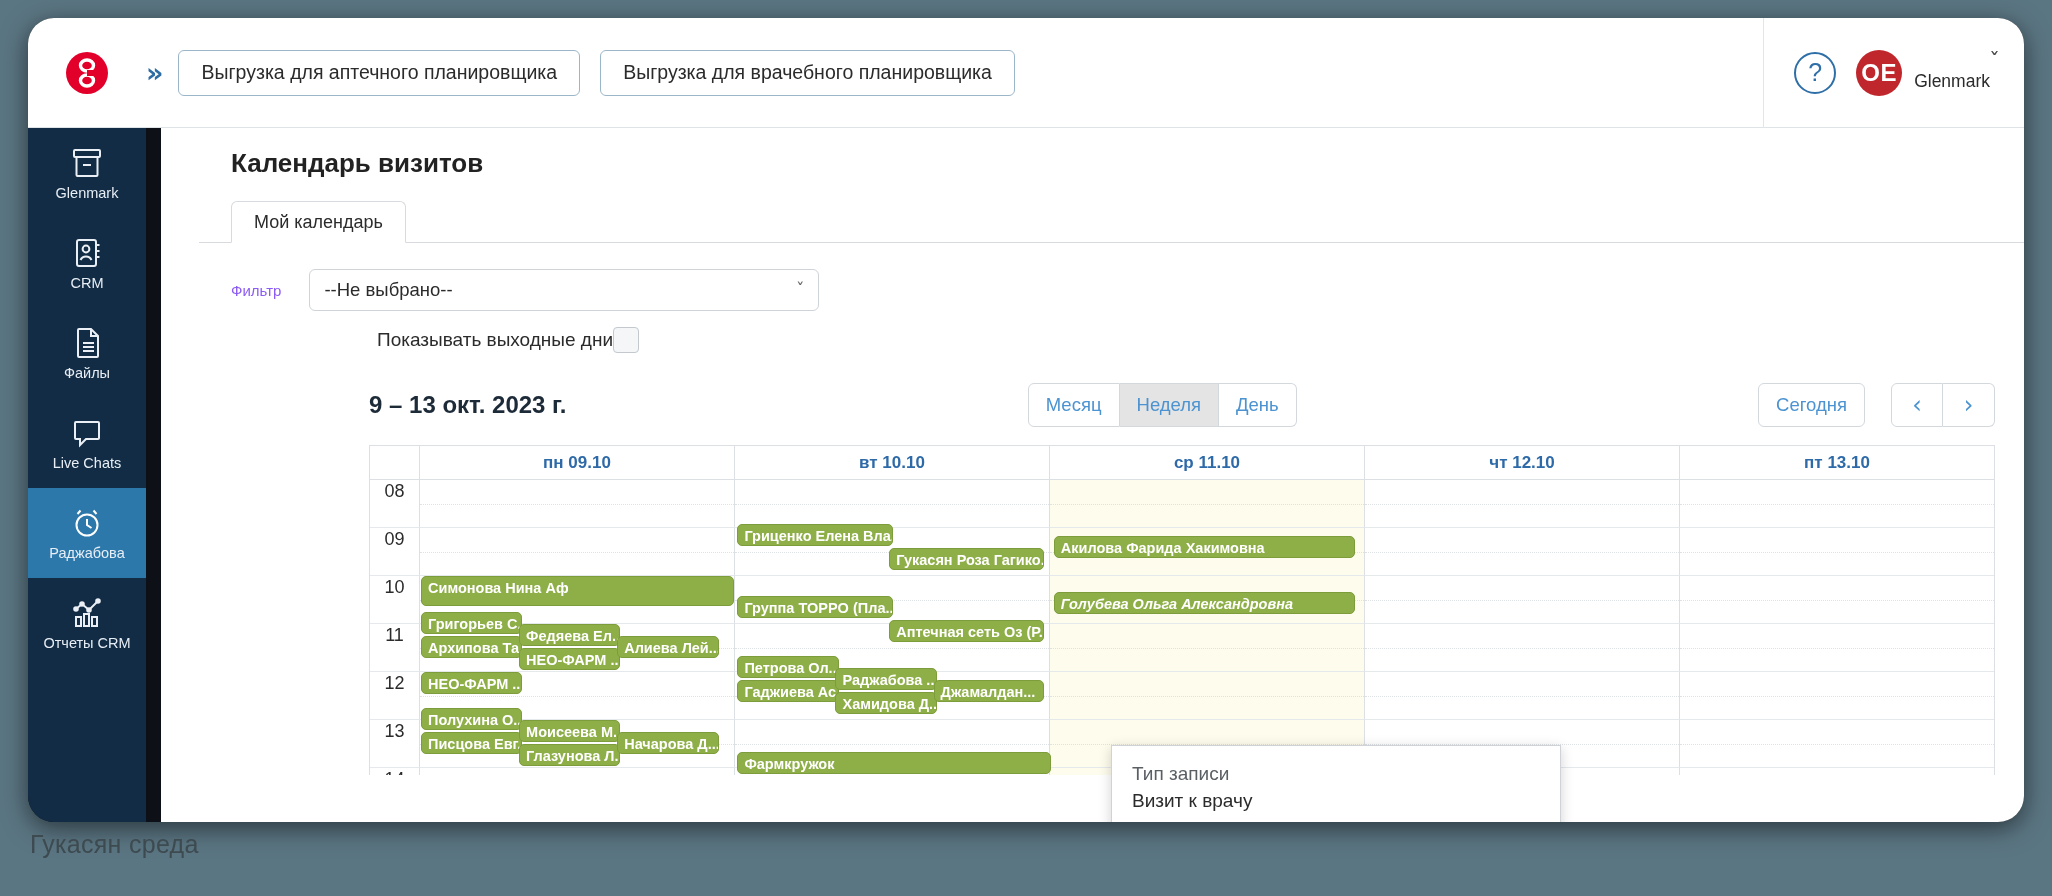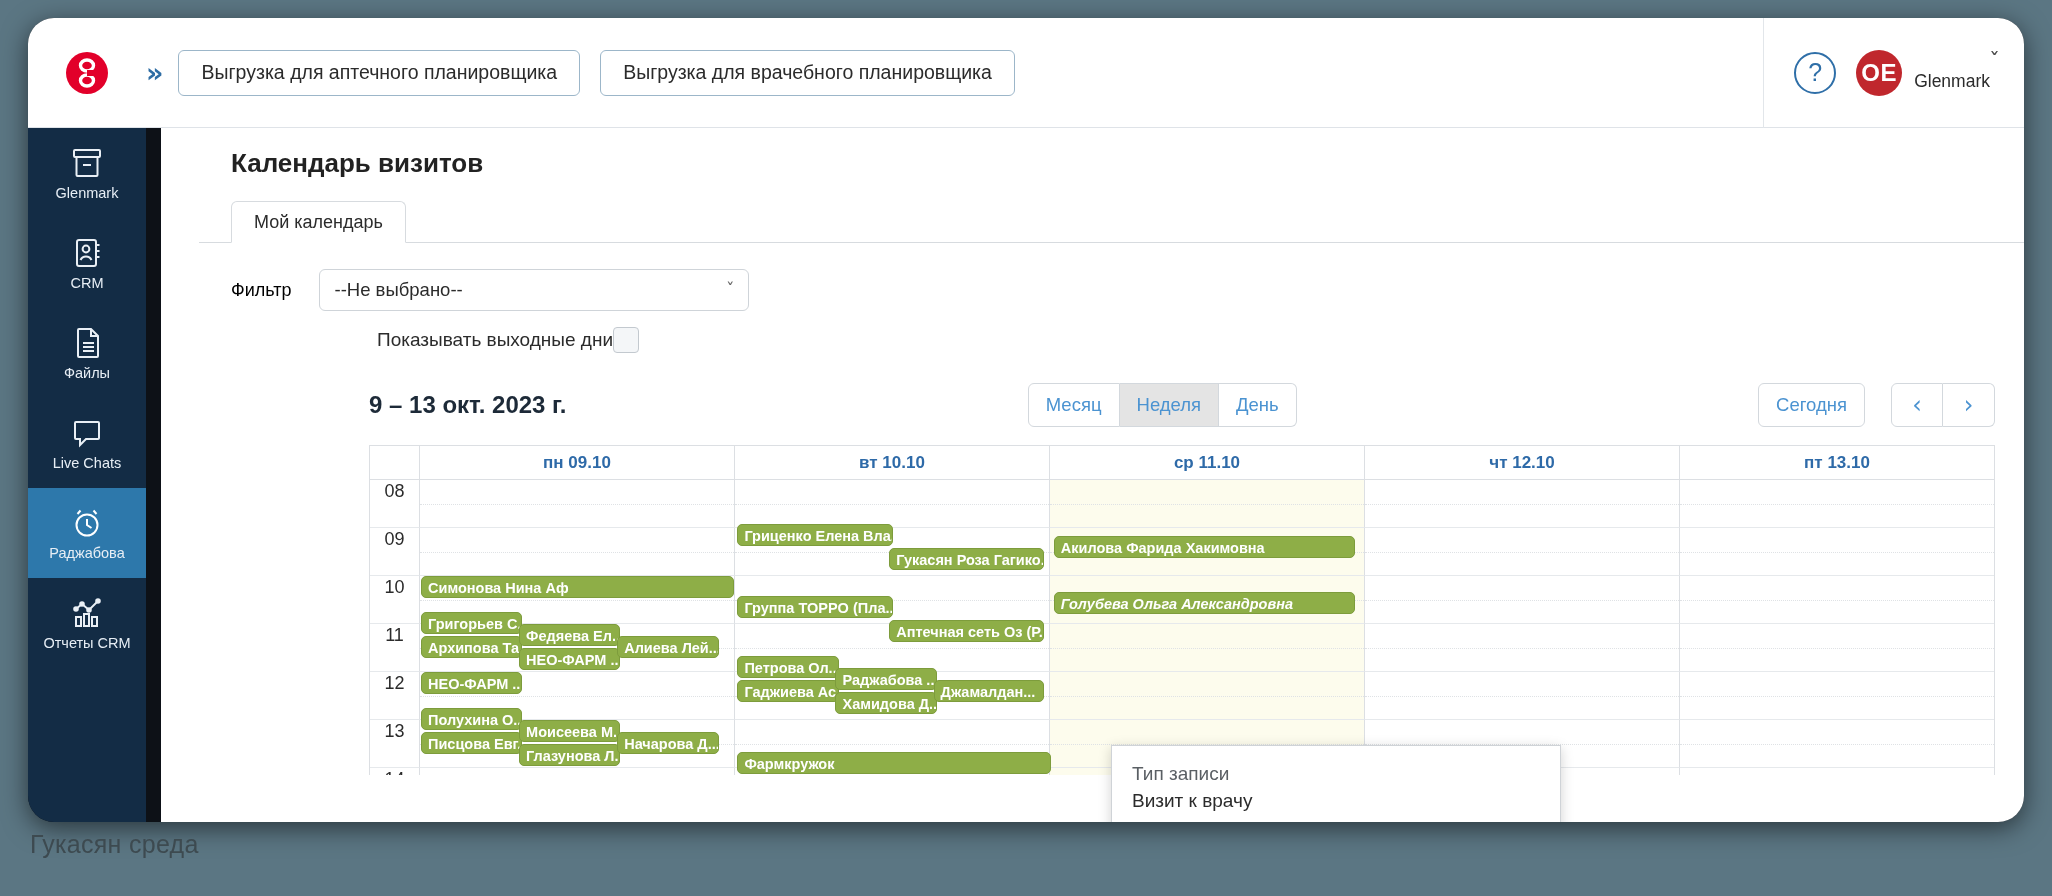--- a/index.html
+++ b/index.html
@@ -132,23 +132,23 @@
     background: #fff; cursor: pointer;
     margin-left: 32px;
     position: relative; top: 1px;
   }
   
   .filter-row {
     display: flex; align-items: center;
     margin: 26px 0 0 62px;
     gap: 28px;
   }
-  .filter-label { font-size: 18px; color: #000000; }
+  .filter-label { font-size: 15px; color: #8b5cf6; }
   .select-box {
-    width: 430px; height: 42px;
+    width: 510px; height: 42px;
     border: 1px solid #cfd4d9; border-radius: 6px;
     display: flex; align-items: center;
     padding: 0 14px; font-size: 18.5px; color: #2b2b2b;
     cursor: pointer; background: #fff;
     position: relative;
   }
   .select-caret {
     position: absolute; right: 14px; top: 50%;
     transform: translateY(-50%);
     color: #666; font-size: 17px;
@@ -554,21 +554,21 @@
               <div class="hrow">
                 <div class="gut">14</div>
                 <div class="daycol"></div>
                 <div class="daycol"></div>
                 <div class="daycol today"></div>
                 <div class="daycol"></div>
                 <div class="daycol"></div>
               </div>
             </div>
           <div id="ev-layer" style="position:absolute; inset:0;">
-              <div class="ev" style="left: 51px; width: 313.4px; top: 96px; height: 22px; background: rgb(142, 174, 71);">Симонова Нина Аф</div>
+              <div class="ev" style="left: 51px; width: 313.4px; top: 96px; height: 30px; background: rgb(142, 174, 71);">Симонова Нина Аф</div>
               <div class="ev" style="left: 51px; width: 101.412px; top: 132px; height: 22px; background: rgb(142, 174, 71);">Григорьев С...</div>
               <div class="ev" style="left: 51px; width: 101.412px; top: 156px; height: 22px; background: rgb(142, 174, 71);">Архипова Та...</div>
               <div class="ev" style="left: 149.084px; width: 101.412px; top: 144px; height: 22px; background: rgb(142, 174, 71);">Федяева Ел...</div>
               <div class="ev" style="left: 149.084px; width: 101.412px; top: 168px; height: 22px; background: rgb(142, 174, 71);">НЕО-ФАРМ ...</div>
               <div class="ev" style="left: 247.168px; width: 101.412px; top: 156px; height: 22px; background: rgb(142, 174, 71);">Алиева Лей...</div>
               <div class="ev" style="left: 51px; width: 101.412px; top: 192px; height: 22px; background: rgb(142, 174, 71);">НЕО-ФАРМ ...</div>
               <div class="ev" style="left: 51px; width: 101.412px; top: 228px; height: 22px; background: rgb(142, 174, 71);">Полухина О...</div>
               <div class="ev" style="left: 51px; width: 101.412px; top: 252px; height: 22px; background: rgb(142, 174, 71);">Писцова Евг...</div>
               <div class="ev" style="left: 149.084px; width: 101.412px; top: 240px; height: 22px; background: rgb(142, 174, 71);">Моисеева М...</div>
               <div class="ev" style="left: 149.084px; width: 101.412px; top: 264px; height: 22px; background: rgb(142, 174, 71);">Глазунова Л...</div>

